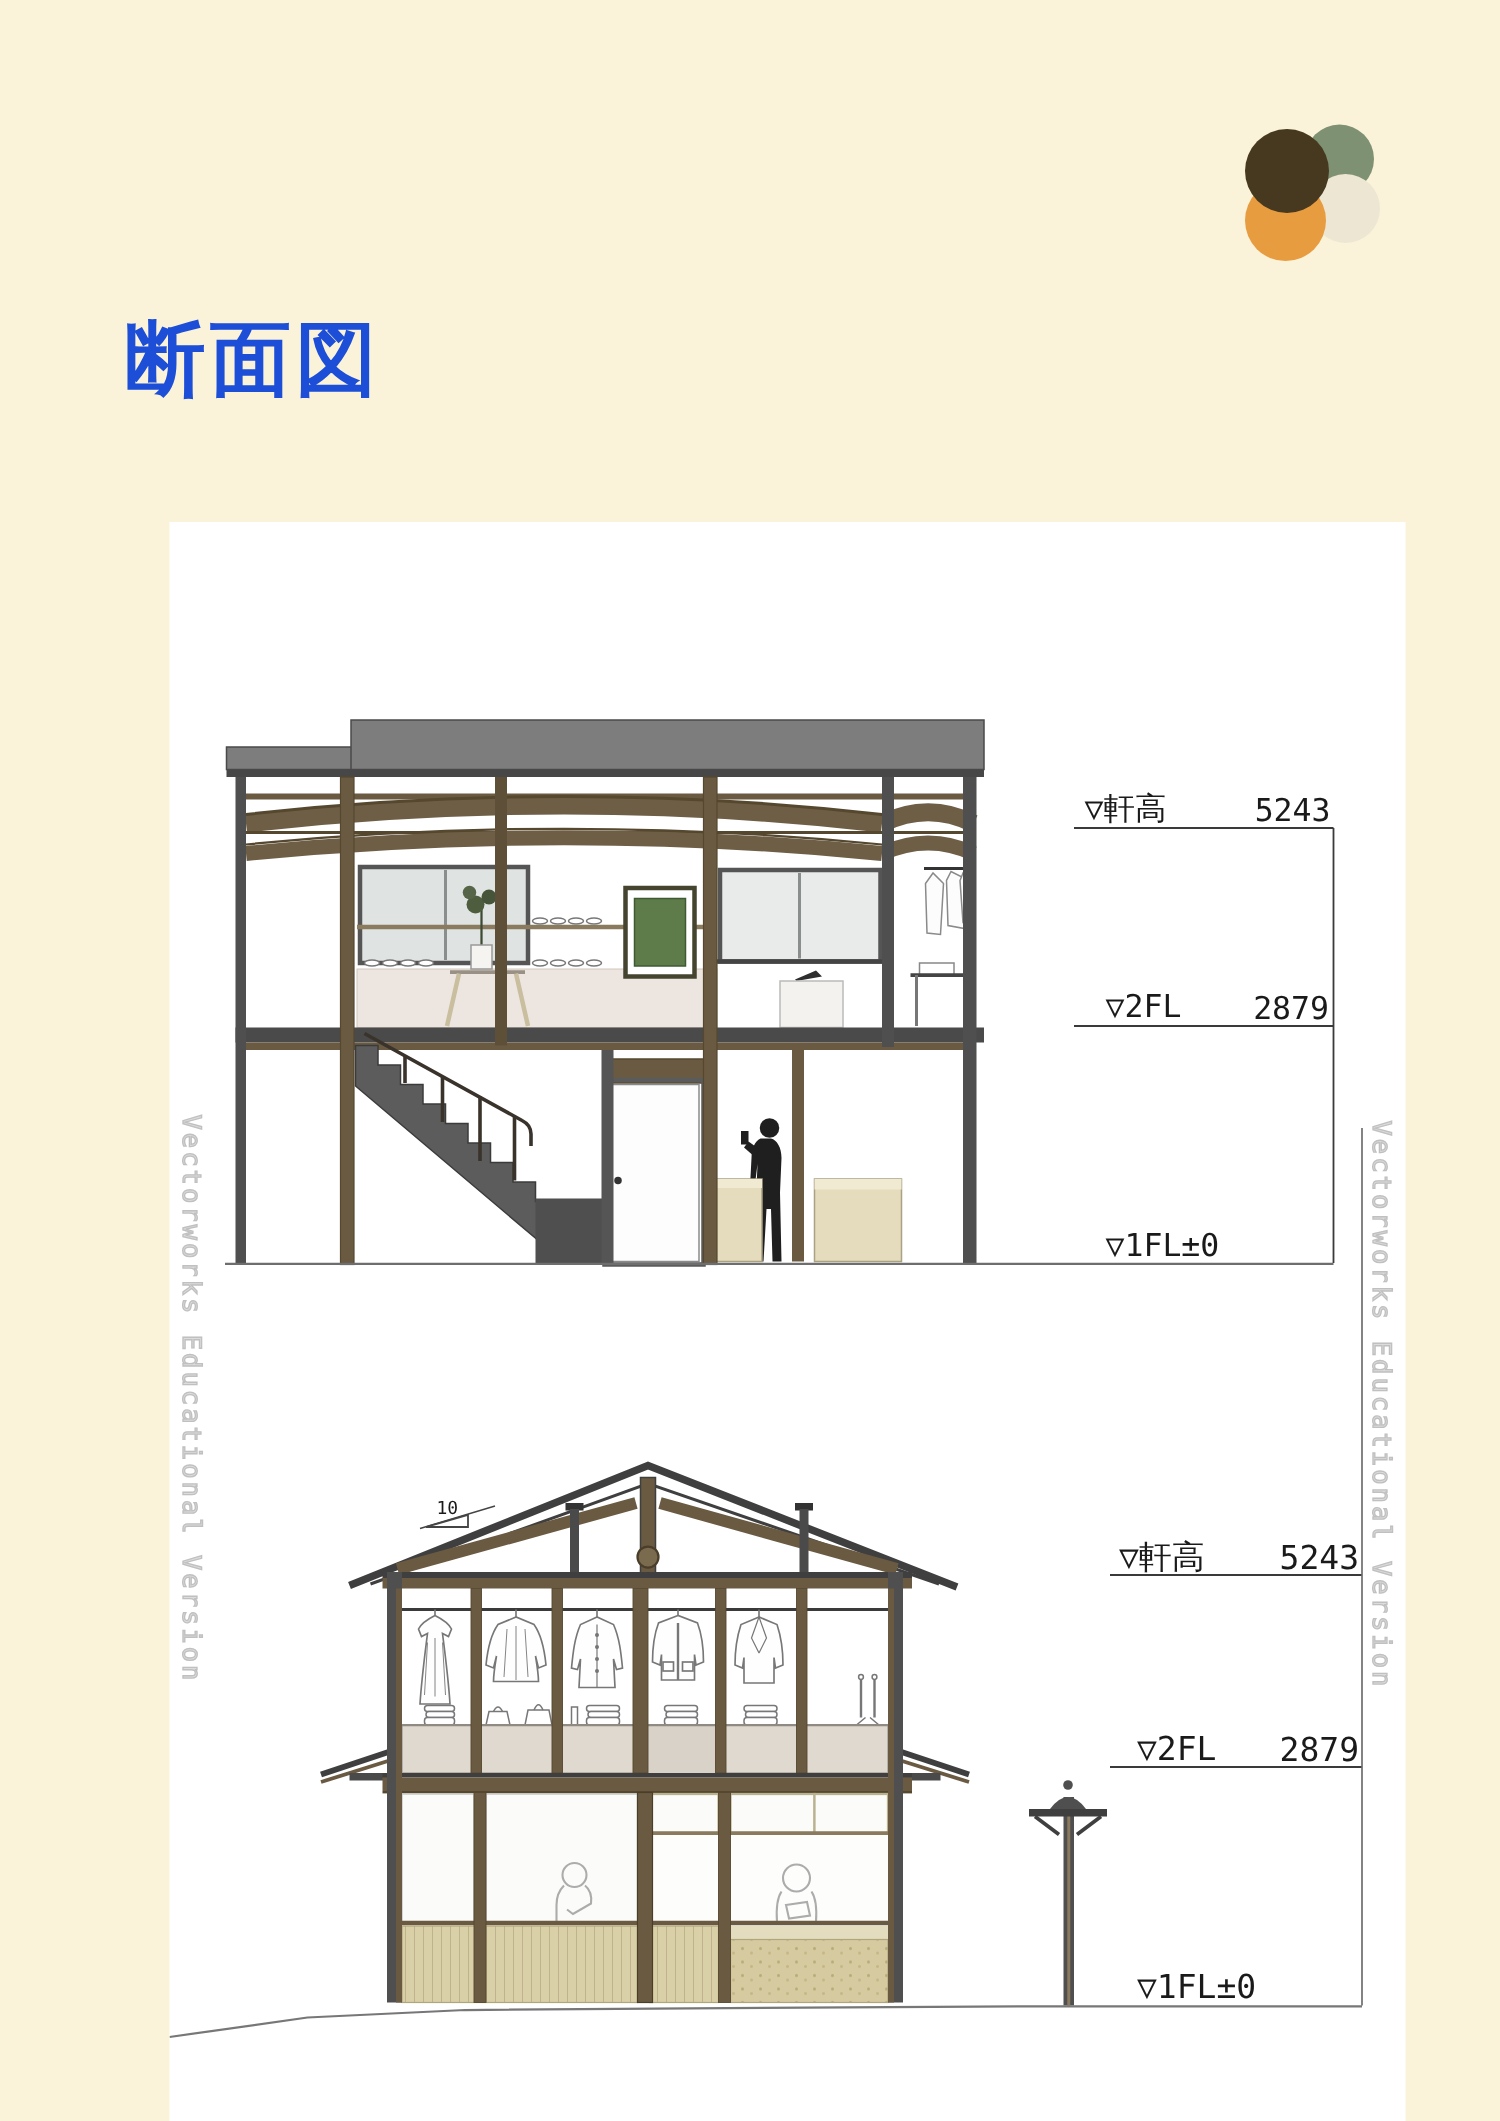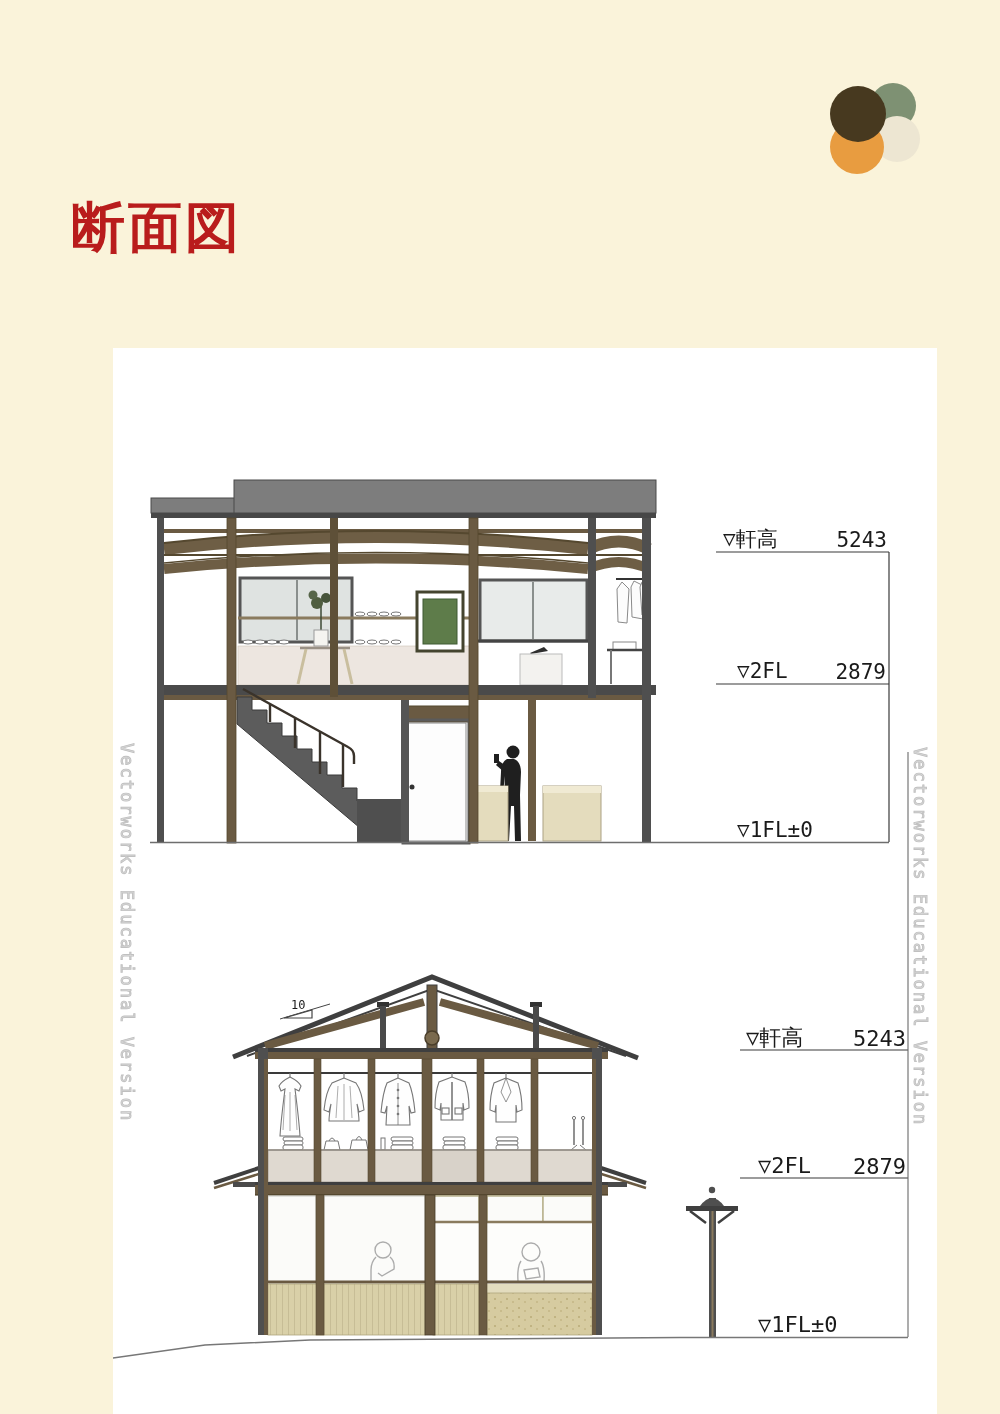--- a/index.html
+++ b/index.html
@@ -4,22 +4,22 @@
 <style>
   html,body{margin:0;padding:0;}
   .page{
     position:relative;
     width:1000px;height:1414px;
     background:#FAF3DA;
     overflow:hidden;
     font-family:"DejaVu Sans", sans-serif;
   }
   .page-title{
-    position:absolute;left:67px;top:188px;margin:4px;
-    font-size:54px;font-weight:600;letter-spacing:3px;color:#b91c1c;
+    position:absolute;left:67px;top:188px;margin:16px;
+    font-size:54px;font-weight:600;letter-spacing:3px;color:#1d4ed8;
     font-family:Liberation Mono, monospace;
   }
   .logo{position:absolute;left:815px;top:70px;width:120px;height:115px;}
   .panel{
     position:absolute;left:113px;top:348px;width:824px;height:1066px;
     background:#FFFFFF;
   }
   .panel svg{position:absolute;left:0;top:0;}
   .wm{
     position:absolute;

